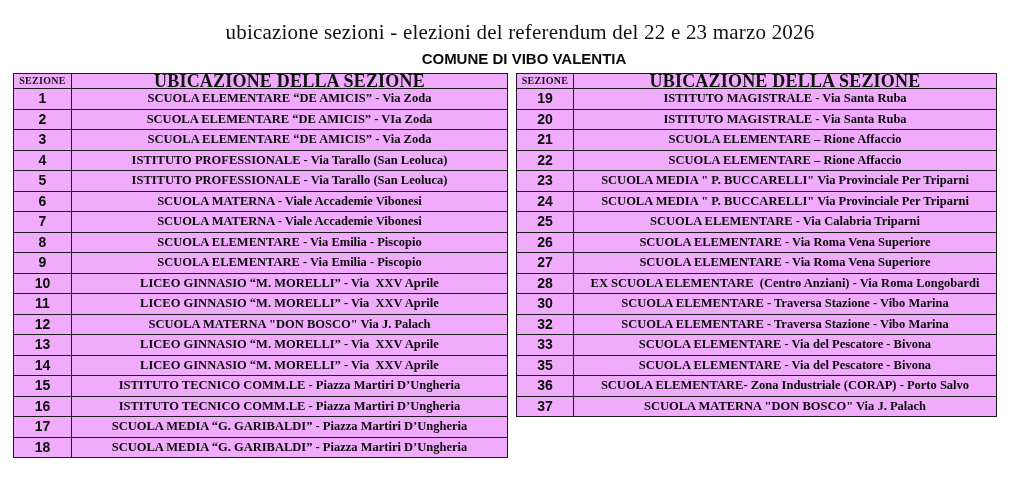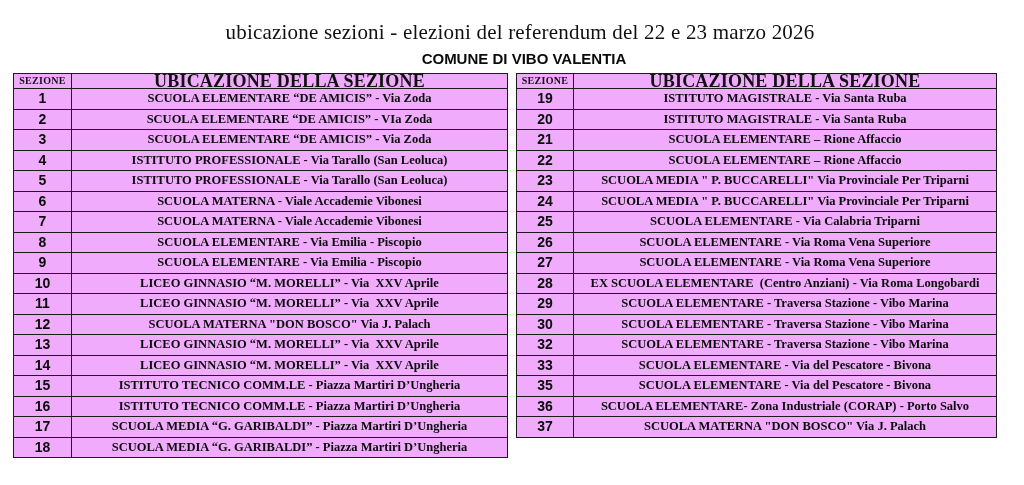--- a/index.html
+++ b/index.html
@@ -211,24 +211,20 @@
           </tr>
           <tr>
             <td class="cell-sez">27</td>
             <td class="cell-ubi">SCUOLA ELEMENTARE - Via Roma Vena Superiore</td>
           </tr>
           <tr>
             <td class="cell-sez">28</td>
             <td class="cell-ubi">EX SCUOLA ELEMENTARE  (Centro Anziani) - Via Roma Longobardi</td>
           </tr>
           <tr>
-            <td class="cell-sez">29</td>
-            <td class="cell-ubi">SCUOLA ELEMENTARE - Traversa Stazione - Vibo Marina</td>
-          </tr>
-          <tr>
             <td class="cell-sez">30</td>
             <td class="cell-ubi">SCUOLA ELEMENTARE - Traversa Stazione - Vibo Marina</td>
           </tr>
           <tr>
             <td class="cell-sez">32</td>
             <td class="cell-ubi">SCUOLA ELEMENTARE - Traversa Stazione - Vibo Marina</td>
           </tr>
           <tr>
             <td class="cell-sez">33</td>
             <td class="cell-ubi">SCUOLA ELEMENTARE - Via del Pescatore - Bivona</td>

